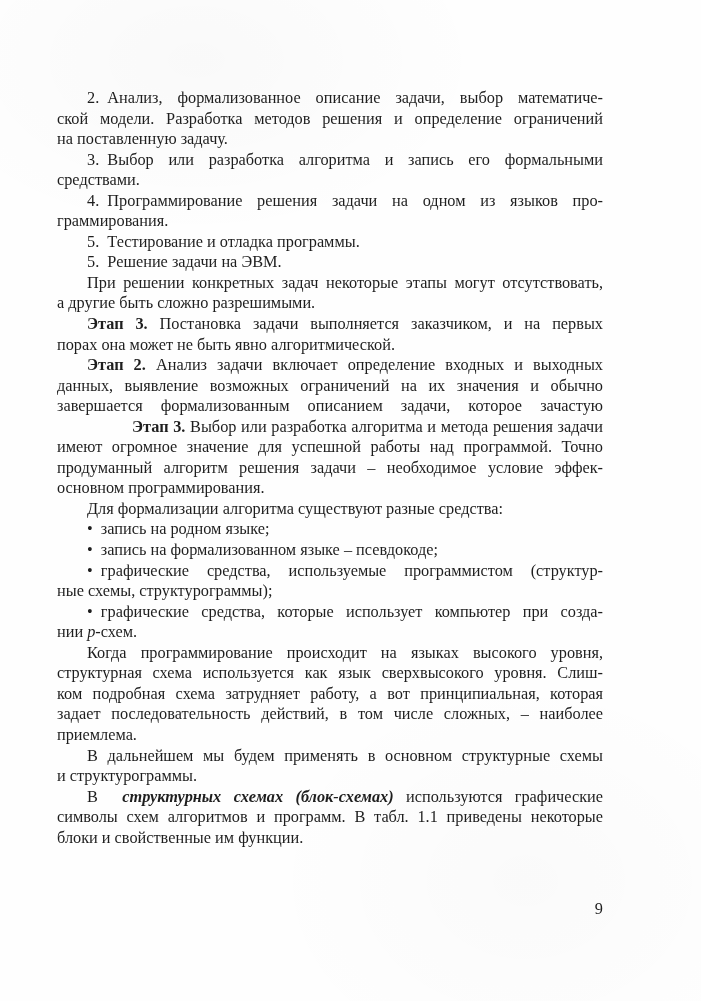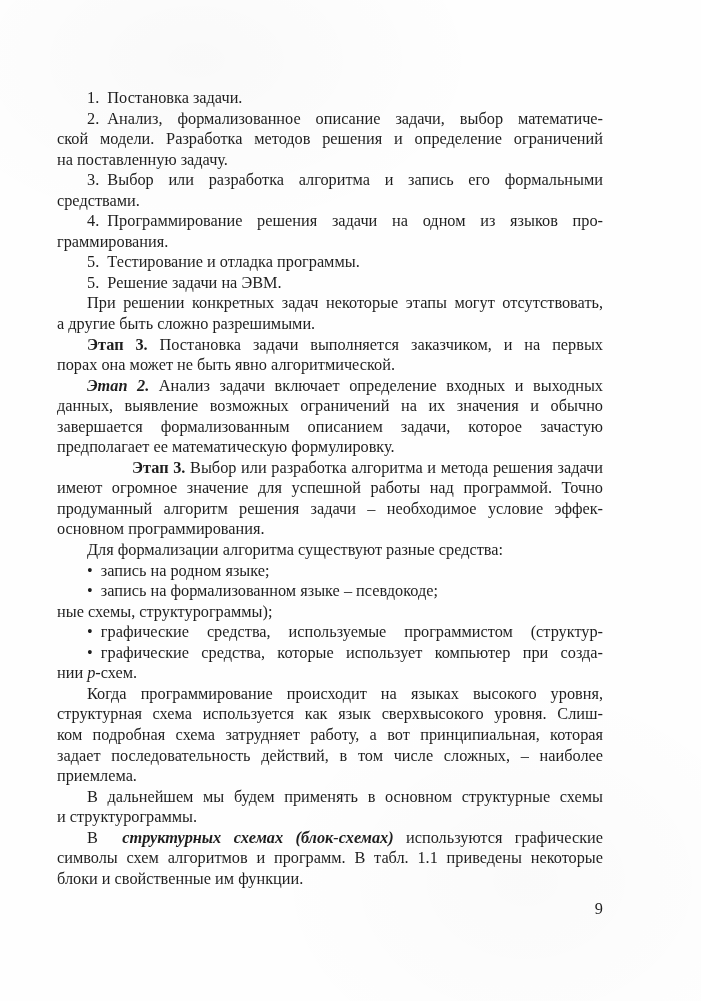--- a/index.html
+++ b/index.html
@@ -47,23 +47,20 @@
     font-size: 16.3px;
     line-height: 20px;
   }
 </style>
 </head>
 <body>
 
 <div class="page">
   <div class="textblock">
       <div class="para">
-        <div class="line first"><span>1. Постановка задачи.</span></div>
-      </div>
-      <div class="para">
         <div class="line first fill"><span>2. Анализ, формализованное описание задачи, выбор математиче-</span></div>
         <div class="line fill"><span>ской модели. Разработка методов решения и определение ограничений</span></div>
         <div class="line"><span>на поставленную задачу.</span></div>
       </div>
       <div class="para">
         <div class="line first fill"><span>3. Выбор или разработка алгоритма и запись его формальными</span></div>
         <div class="line"><span>средствами.</span></div>
       </div>
       <div class="para">
         <div class="line first fill"><span>4. Программирование решения задачи на одном из языков про-</span></div>
@@ -77,43 +74,42 @@
       </div>
       <div class="para">
         <div class="line first fill"><span>При решении конкретных задач некоторые этапы могут отсутствовать,</span></div>
         <div class="line"><span>а другие быть сложно разрешимыми.</span></div>
       </div>
       <div class="para">
         <div class="line first fill"><span style="font-weight: bold;">Этап 3.</span><span> Постановка задачи выполняется заказчиком, и на первых</span></div>
         <div class="line"><span>порах она может не быть явно алгоритмической.</span></div>
       </div>
       <div class="para">
-        <div class="line first fill"><span style="font-weight: bold; font-style: italic;">Этап 2.</span><span> Анализ задачи включает определение входных и выходных</span></div>
+        <div class="line first fill"><span style="font-weight: bold;">Этап 2.</span><span> Анализ задачи включает определение входных и выходных</span></div>
         <div class="line fill"><span>данных, выявление возможных ограничений на их значения и обычно</span></div>
         <div class="line fill"><span>завершается формализованным описанием задачи, которое зачастую</span></div>
-        <div class="line"><span>предполагает ее математическую формулировку.</span></div>
       </div>
       <div class="para">
         <div class="line first fill"><span style="font-weight: bold; margin-left: 45px;">Этап 3.</span><span> Выбор или разработка алгоритма и метода решения задачи</span></div>
         <div class="line fill"><span>имеют огромное значение для успешной работы над программой. Точно</span></div>
         <div class="line fill"><span>продуманный алгоритм решения задачи – необходимое условие эффек-</span></div>
         <div class="line"><span>основном программирования.</span></div>
       </div>
       <div class="para">
         <div class="line first"><span>Для формализации алгоритма существуют разные средства:</span></div>
       </div>
       <div class="para">
         <div class="line first"><span>• запись на родном языке;</span></div>
       </div>
       <div class="para">
         <div class="line first"><span>• запись на формализованном языке – псевдокоде;</span></div>
       </div>
       <div class="para">
+        <div class="line first fill"><span>• графические средства, используемые программистом (структур-</span></div>
         <div class="line"><span>ные схемы, структурограммы);</span></div>
-        <div class="line first fill"><span>• графические средства, используемые программистом (структур-</span></div>
       </div>
       <div class="para">
         <div class="line first fill"><span>• графические средства, которые использует компьютер при созда-</span></div>
         <div class="line"><span>нии </span><span style="font-style: italic;">р</span><span>-схем.</span></div>
       </div>
       <div class="para">
         <div class="line first fill"><span>Когда программирование происходит на языках высокого уровня,</span></div>
         <div class="line fill"><span>структурная схема используется как язык сверхвысокого уровня. Слиш-</span></div>
         <div class="line fill"><span>ком подробная схема затрудняет работу, а вот принципиальная, которая</span></div>
         <div class="line fill"><span>задает последовательность действий, в том числе сложных, – наиболее</span></div>

